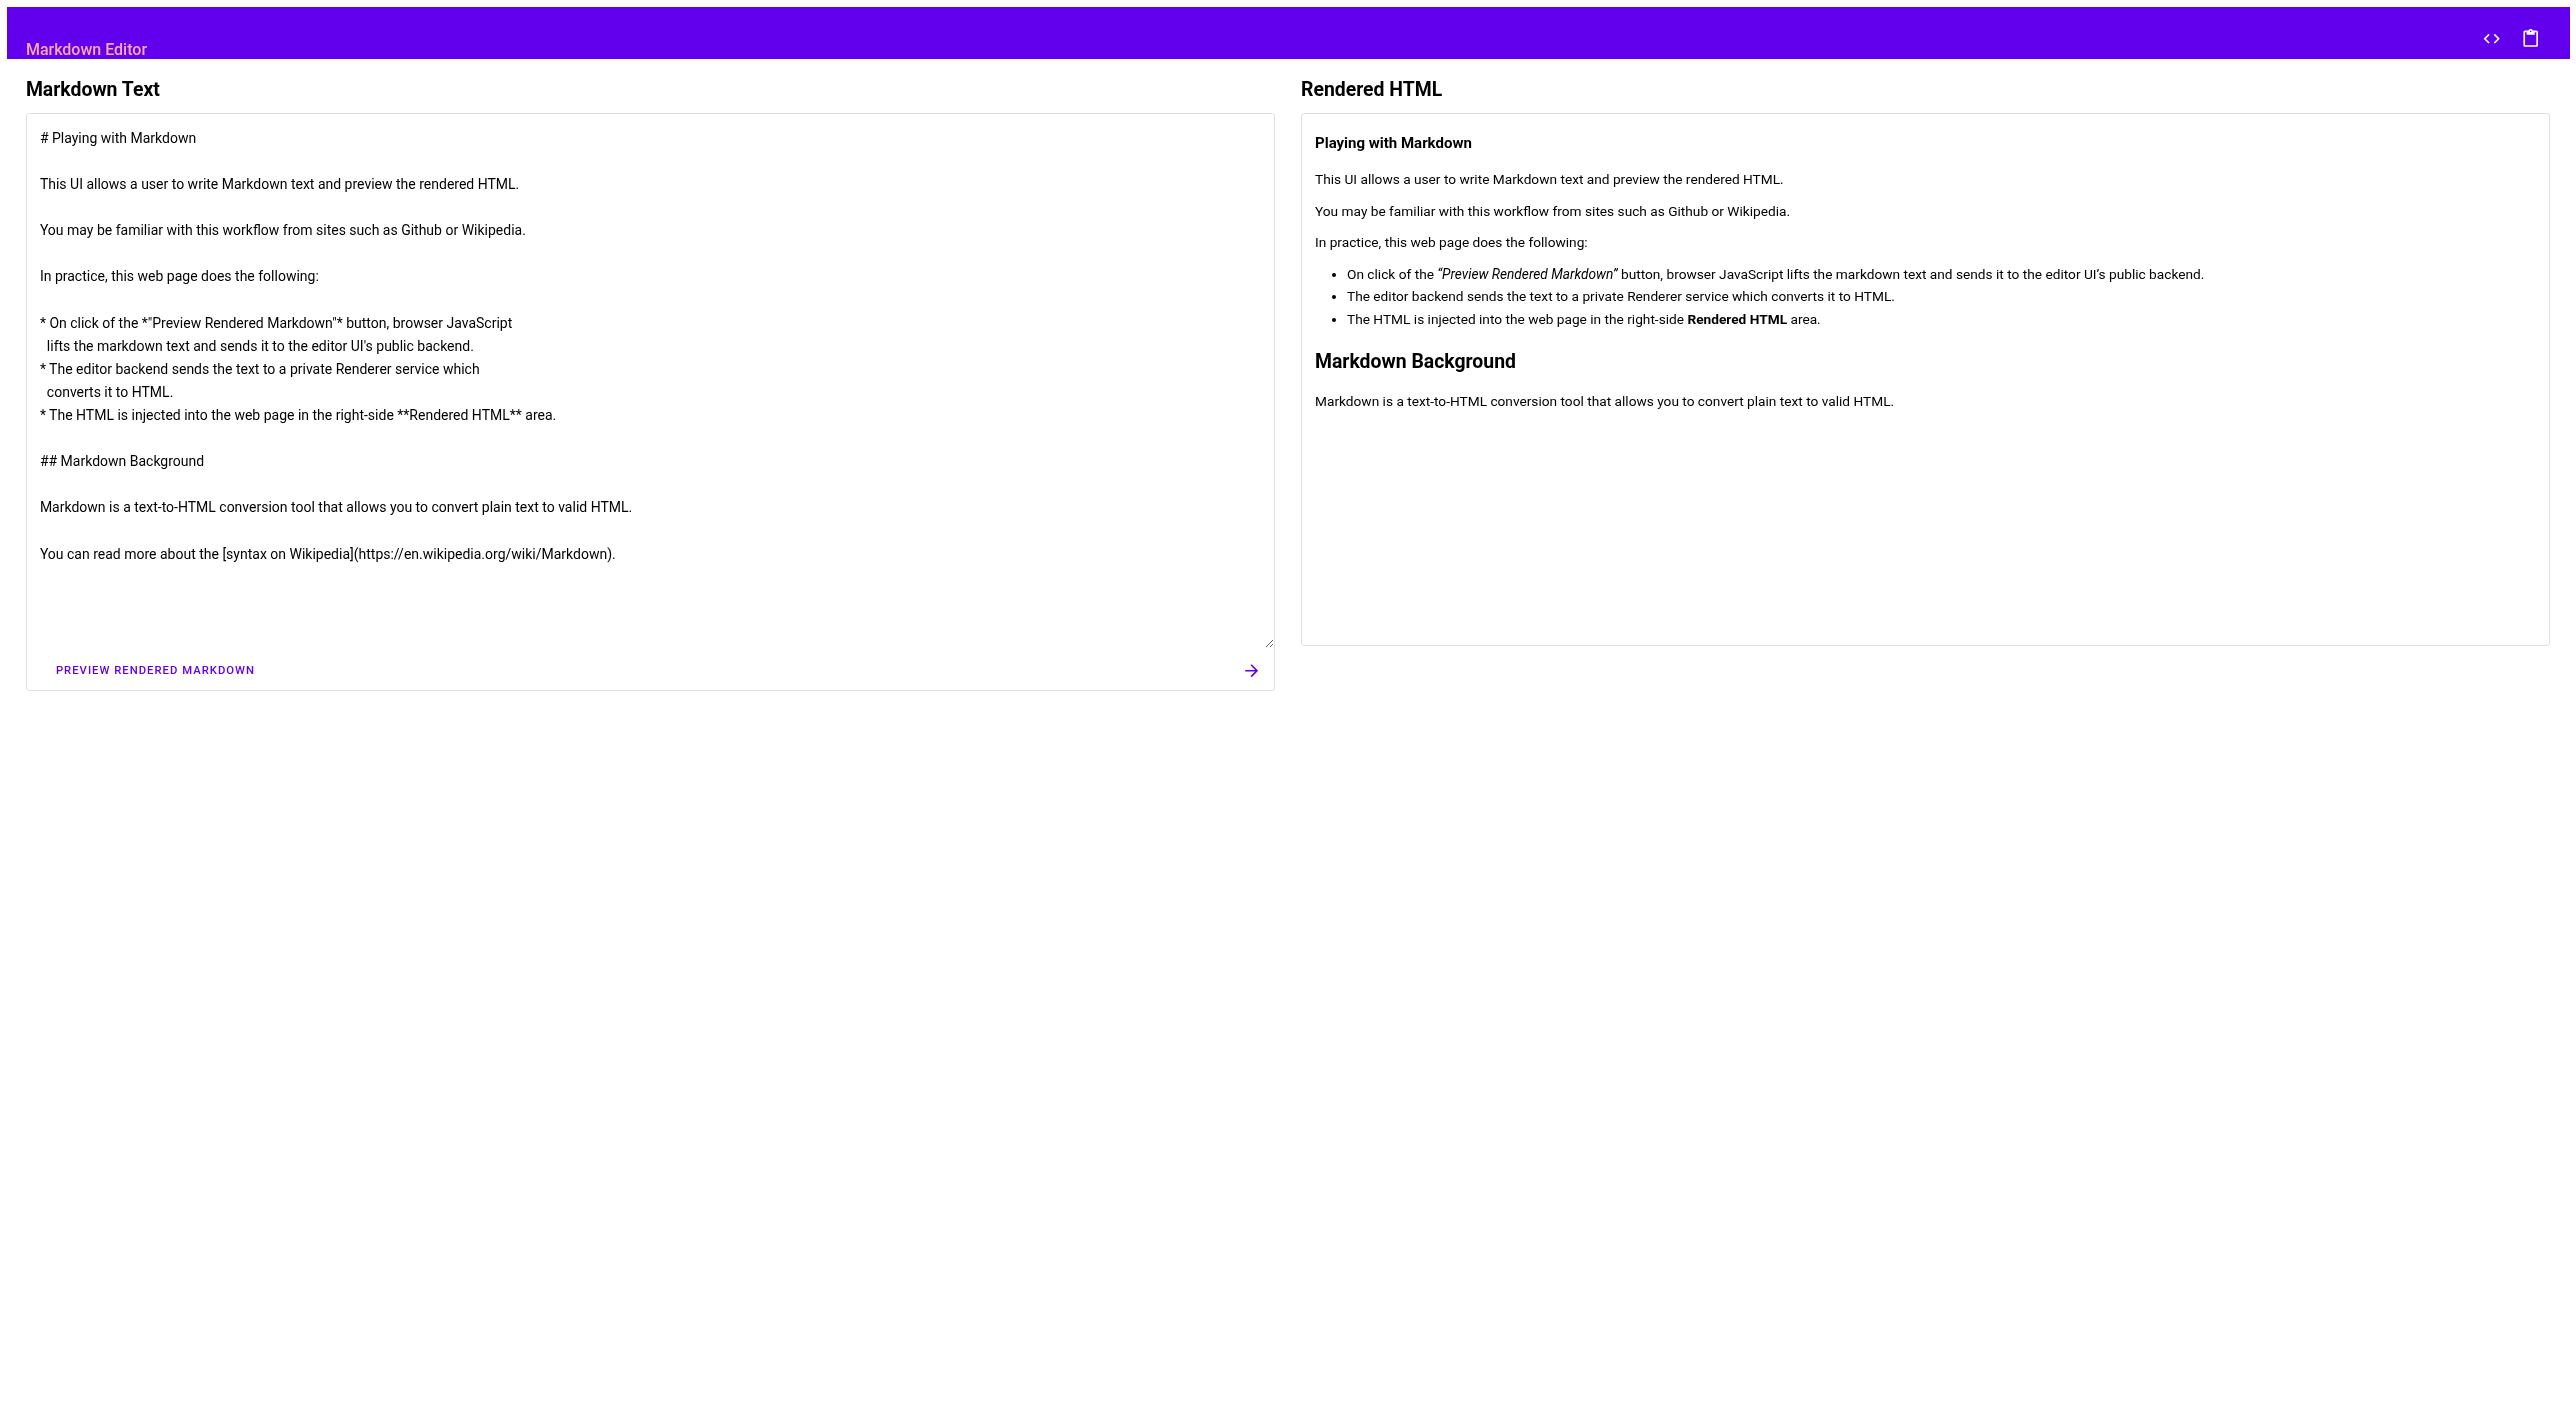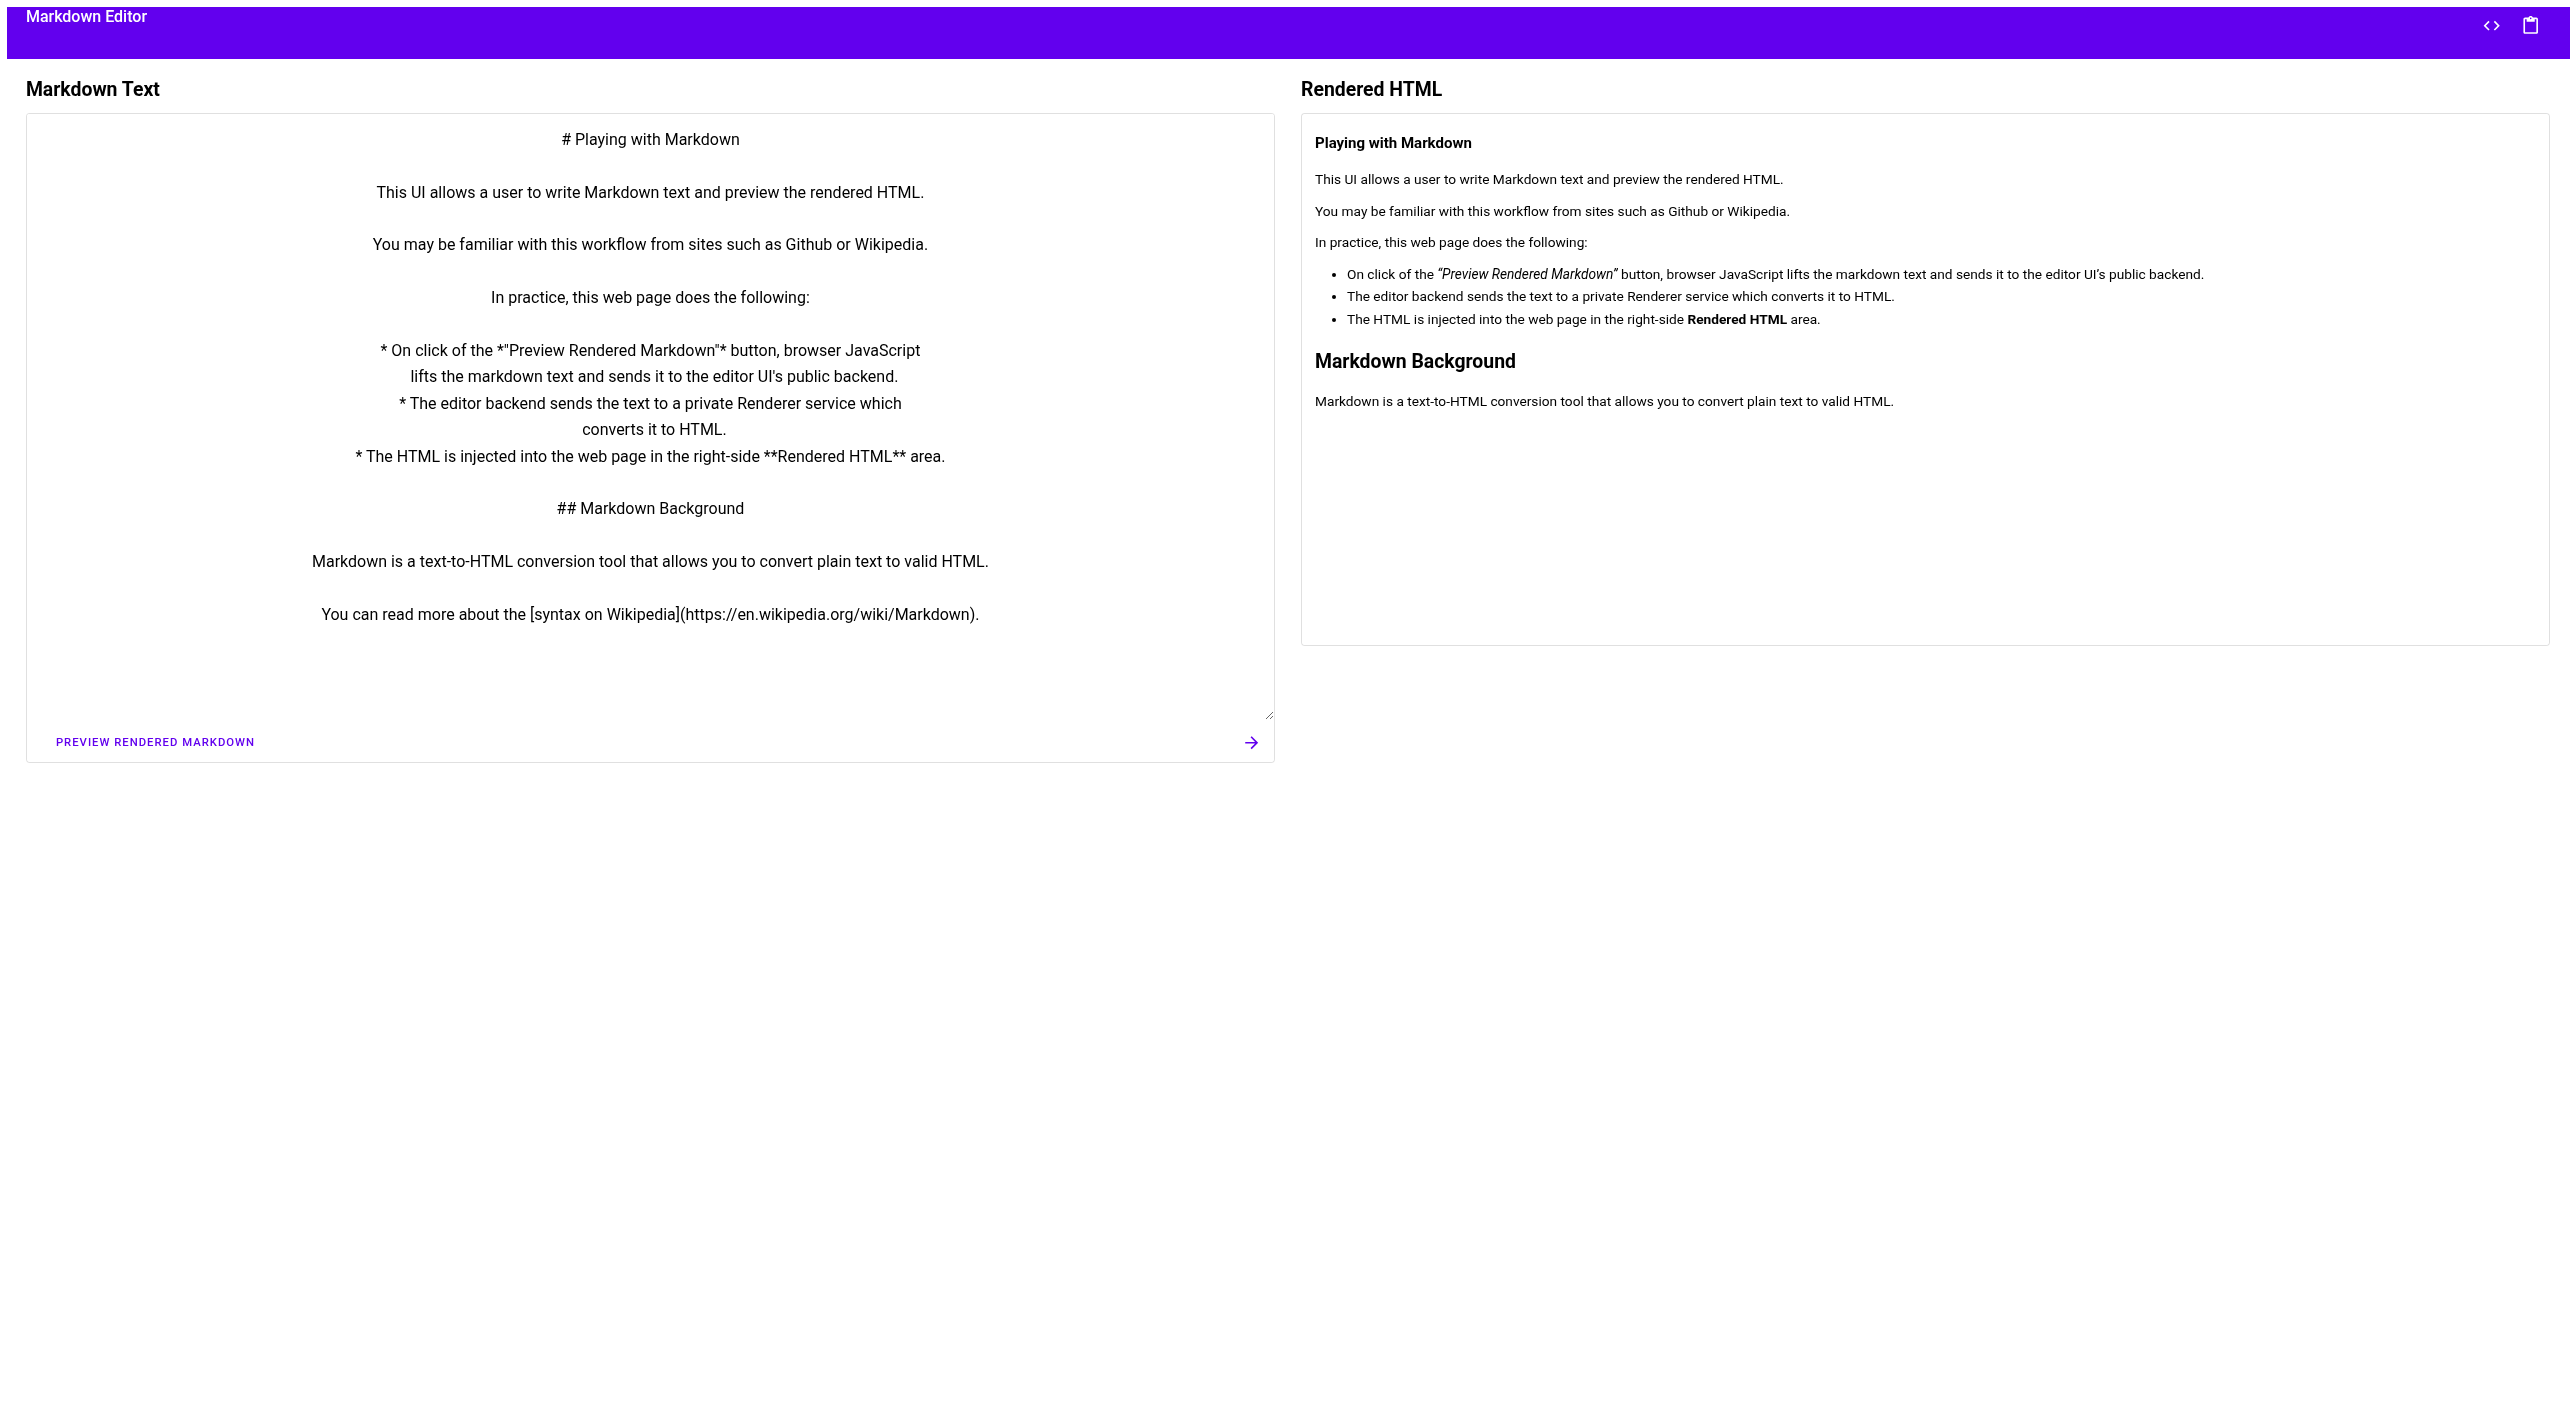--- a/index.html
+++ b/index.html
@@ -6,24 +6,24 @@
   html, body { height: 100%; }
   body {
     font-family: Roboto, "Helvetica Neue", Arial, sans-serif;
     background: #fff;
     color: #000;
     font-size: 13px;
     padding: 6.5px;
   }
   .app-bar {
     background: #6200ee;
-    color: #ffffff;
+    color: #fca5a5;
     height: 52px;
     display: flex;
-    align-items: flex-start;
+    align-items: flex-end;
     padding: 0 19.4px;
     border-radius: 0;
   }
   .app-title {
     font-size: 16px;
     font-weight: 500;
     flex: 1;
   }
   .app-bar .icon-btn {
     width: 39px;
@@ -53,27 +53,26 @@
     border: 0.8px solid rgba(0,0,0,0.12);
     border-radius: 3.2px;
     overflow: hidden;
   }
   textarea.md-input {
     width: 100%;
     border: none;
     outline: none;
     padding: 13px;
     font-family: Roboto, "Helvetica Neue", Arial, sans-serif;
-    font-size: 16px;
+    font-size: 14px;
     line-height: 1.65;
     resize: vertical;
     min-height: 485px;
     white-space: pre-wrap;
     color: #000;
-    text-align: center;
   }
   .card-actions {
     display: flex;
     align-items: center;
     padding: 6.5px 13px;
   }
   .preview-btn {
     background: none;
     border: none;
     color: #6200ee;

